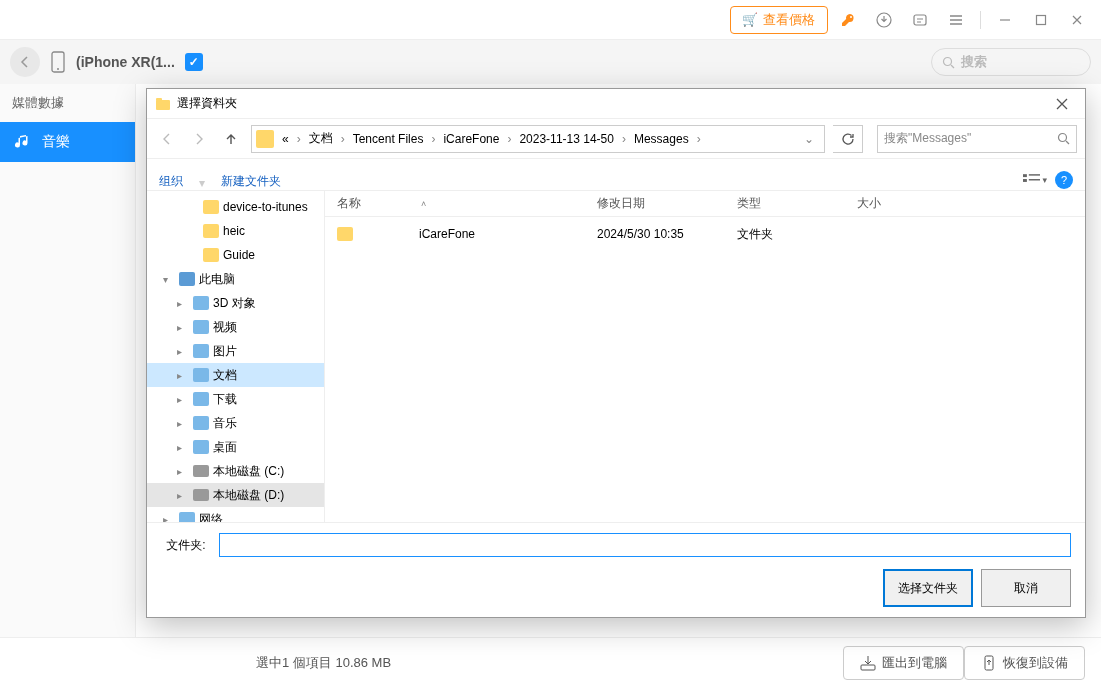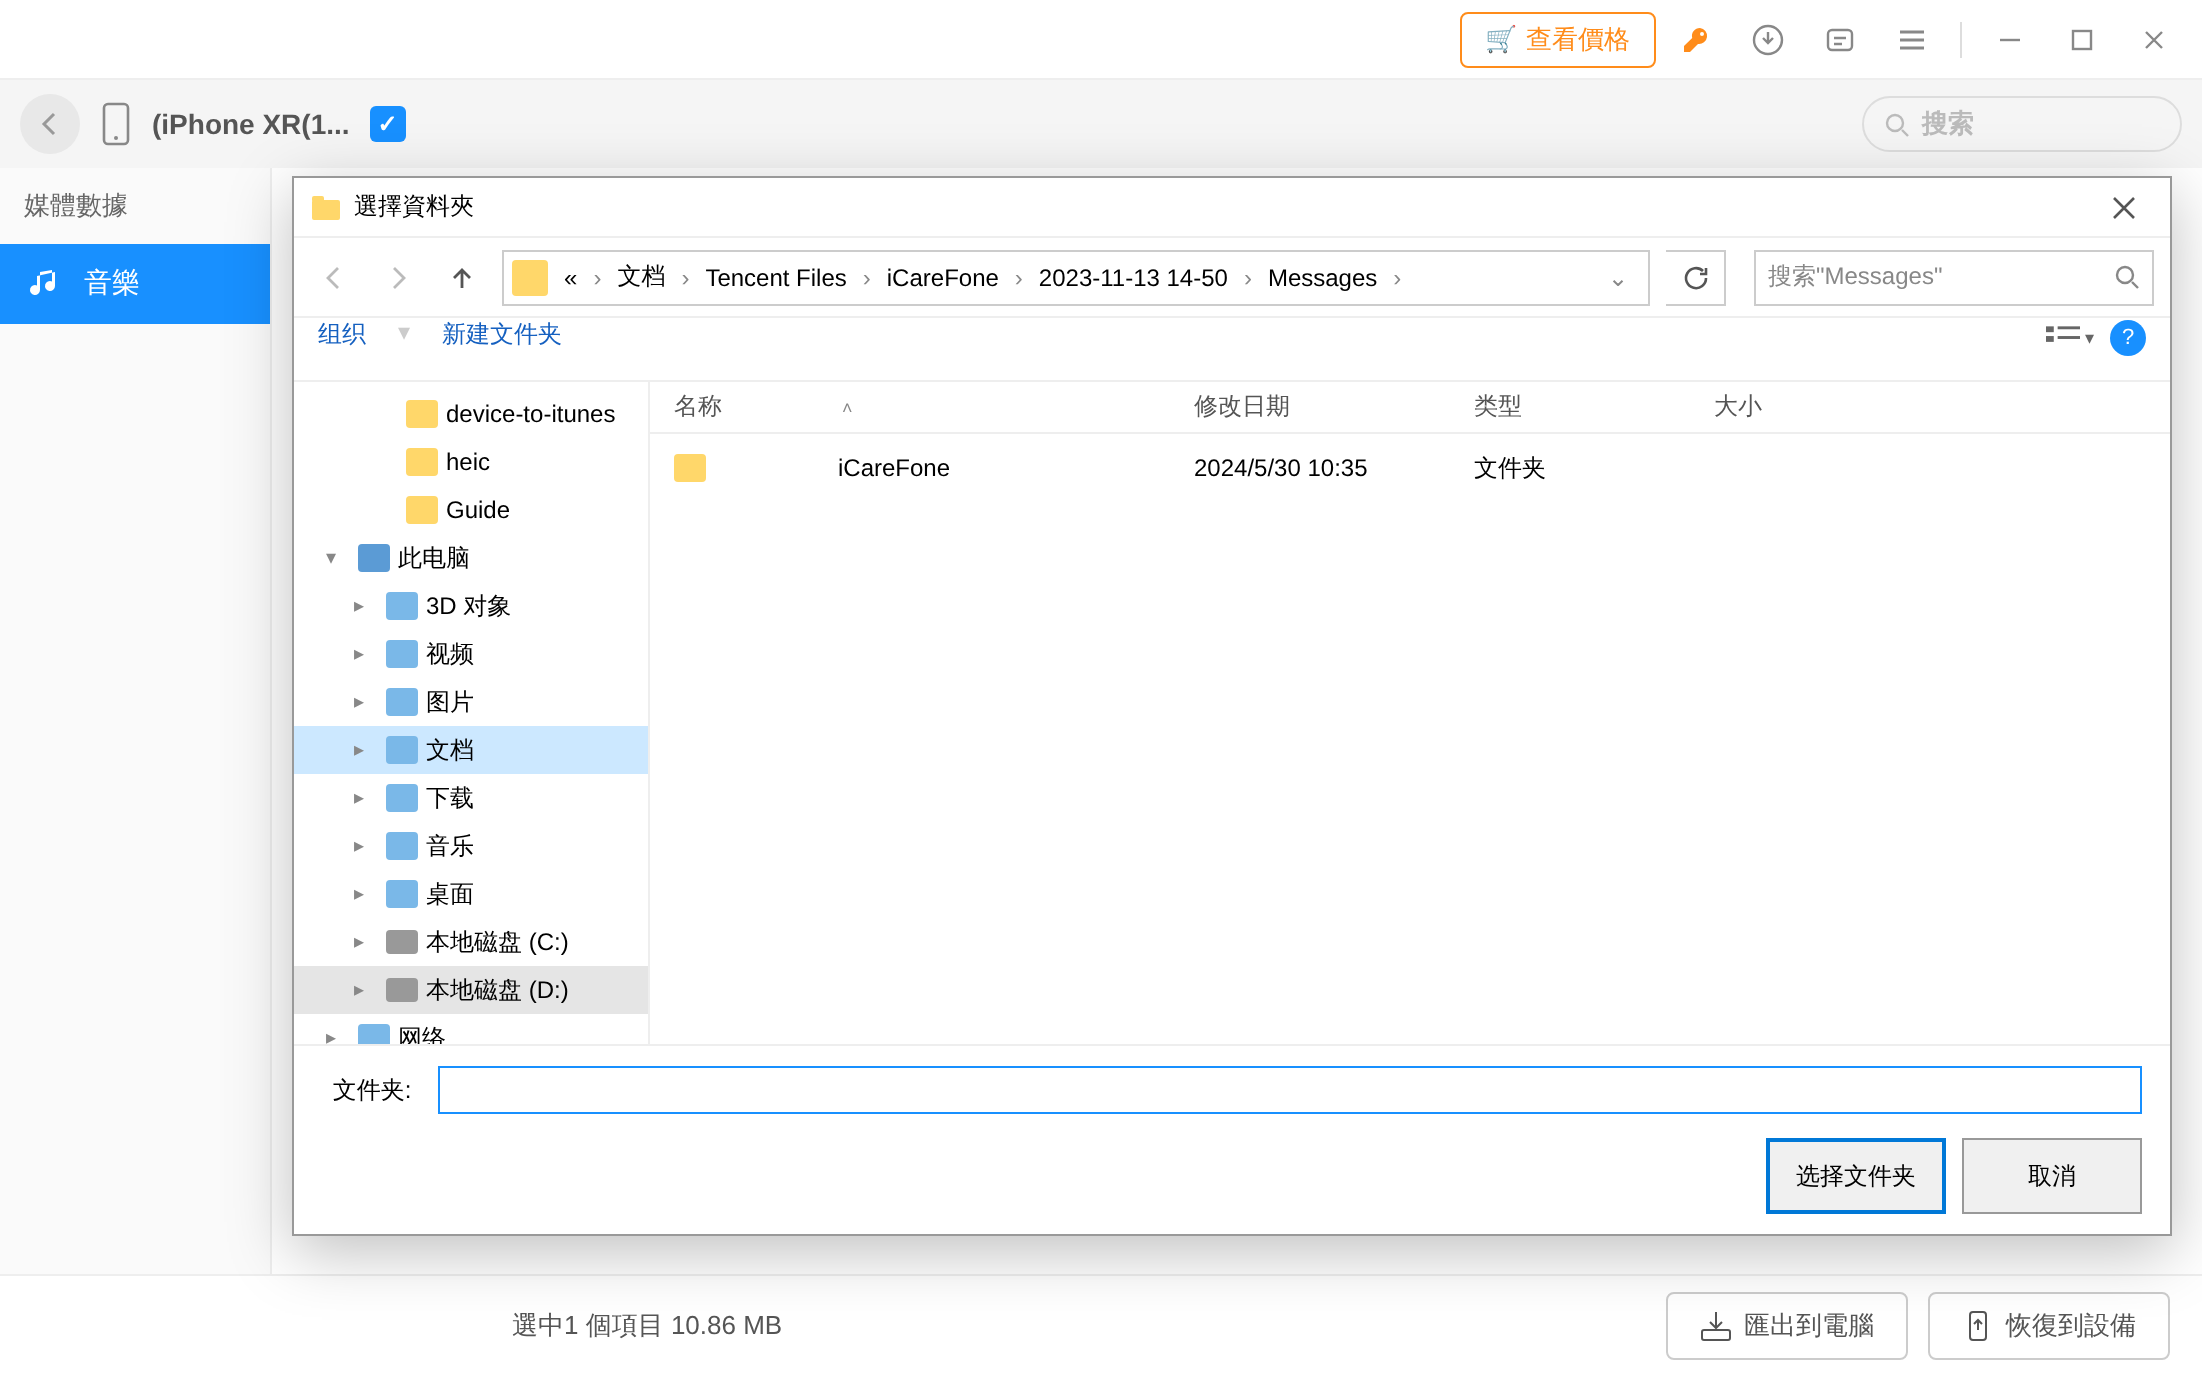--- a/index.html
+++ b/index.html
@@ -24,41 +24,41 @@
 .left-sidebar { width: 136px; background: #fafafa; border-right: 1px solid #eee; }
 .sidebar-header { padding: 10px 12px; font-size: 13px; color: #666; }
 .sidebar-item { height: 40px; display: flex; align-items: center; padding: 0 14px; gap: 10px; font-size: 14px; color: #fff; background: #1890ff; cursor: pointer; }
 .music-icon { width: 18px; height: 18px; }
 
 .content-area { flex: 1; background: #fff; position: relative; }
 
 
 .bottombar { position: absolute; bottom: 0; left: 0; right: 0; height: 50px; border-top: 1px solid #eee; display: flex; align-items: center; padding: 0 16px; }
 .status-text { font-size: 13px; color: #555; margin-left: 240px; text-align: right; }
-.bottom-btns { margin-left: auto; display: flex; gap: 10px; }
+.bottom-btns { margin-left: auto; display: flex; }
 .bottom-btn { border: 1px solid #ccc; background: #fff; padding: 7px 16px; border-radius: 4px; font-size: 13px; color: #555; display: flex; align-items: center; gap: 6px; cursor: pointer; }
 
 
 .dialog { position: absolute; left: 146px; top: 88px; width: 940px; height: 530px; background: #fff; border: 1px solid #999; box-shadow: 0 8px 30px rgba(0,0,0,0.25); z-index: 100; display: flex; flex-direction: column; }
 .dlg-title { height: 30px; display: flex; align-items: center; padding: 0 8px; font-size: 12px; border-bottom: 1px solid #eee; }
 .dlg-title-icon { width: 16px; height: 16px; margin-right: 6px; }
 .dlg-close { margin-left: auto; width: 30px; height: 30px; display: flex; align-items: center; justify-content: center; cursor: pointer; color: #555; }
 .dlg-nav { height: 40px; display: flex; align-items: center; padding: 0 8px; gap: 8px; border-bottom: 1px solid #eee; }
 .nav-btn { width: 24px; height: 24px; display: flex; align-items: center; justify-content: center; color: #bbb; cursor: pointer; }
 .nav-btn.active { color: #555; }
 .breadcrumb { flex: 1; height: 28px; border: 1px solid #ccc; display: flex; align-items: center; padding: 0 4px; font-size: 12px; gap: 2px; overflow: hidden; }
 .bc-folder { width: 18px; height: 18px; background: #ffd76a; border-radius: 2px; margin-right: 2px; flex-shrink: 0; }
 .bc-item { padding: 0 4px; cursor: pointer; white-space: nowrap; }
 .bc-sep { color: #888; padding: 0 2px; }
 .bc-dropdown { margin-left: auto; color: #888; padding: 0 6px; cursor: pointer; }
 .refresh-btn { width: 30px; height: 28px; border: 1px solid #ccc; border-left: none; display: flex; align-items: center; justify-content: center; cursor: pointer; color: #555; }
 .dlg-search { width: 200px; height: 28px; border: 1px solid #ccc; margin-left: 6px; display: flex; align-items: center; padding: 0 6px; font-size: 12px; color: #888; }
 .dlg-search-icon { margin-left: auto; color: #888; }
 
-.dlg-toolbar { height: 32px; display: flex; align-items: flex-start; padding: 0 12px; gap: 16px; font-size: 12px; color: #1560c0; border-bottom: 1px solid #eee; }
+.dlg-toolbar { height: 32px; display: flex; align-items: flex-end; padding: 0 12px; gap: 16px; font-size: 12px; color: #1560c0; border-bottom: 1px solid #eee; }
 .dlg-toolbar span { cursor: pointer; }
 .view-opts { margin-left: auto; display: flex; gap: 8px; align-items: center; }
 .view-icon { width: 24px; height: 20px; display: flex; align-items: center; justify-content: center; color: #666; cursor: pointer; }
 .help-icon { width: 18px; height: 18px; background: #1890ff; color: #fff; border-radius: 50%; display: flex; align-items: center; justify-content: center; font-size: 11px; cursor: pointer; }
 
 .dlg-body { flex: 1; display: flex; overflow: hidden; justify-content: center; }
 .tree-panel { width: 178px; border-right: 1px solid #eee; overflow-y: auto; font-size: 12px; padding: 4px 0; }
 .tree-item { height: 24px; display: flex; align-items: center; padding-left: 8px; gap: 4px; cursor: pointer; white-space: nowrap; }
 .tree-item.selected { background: #cce8ff; }
 .tree-item.highlight { background: #e5e5e5; }

